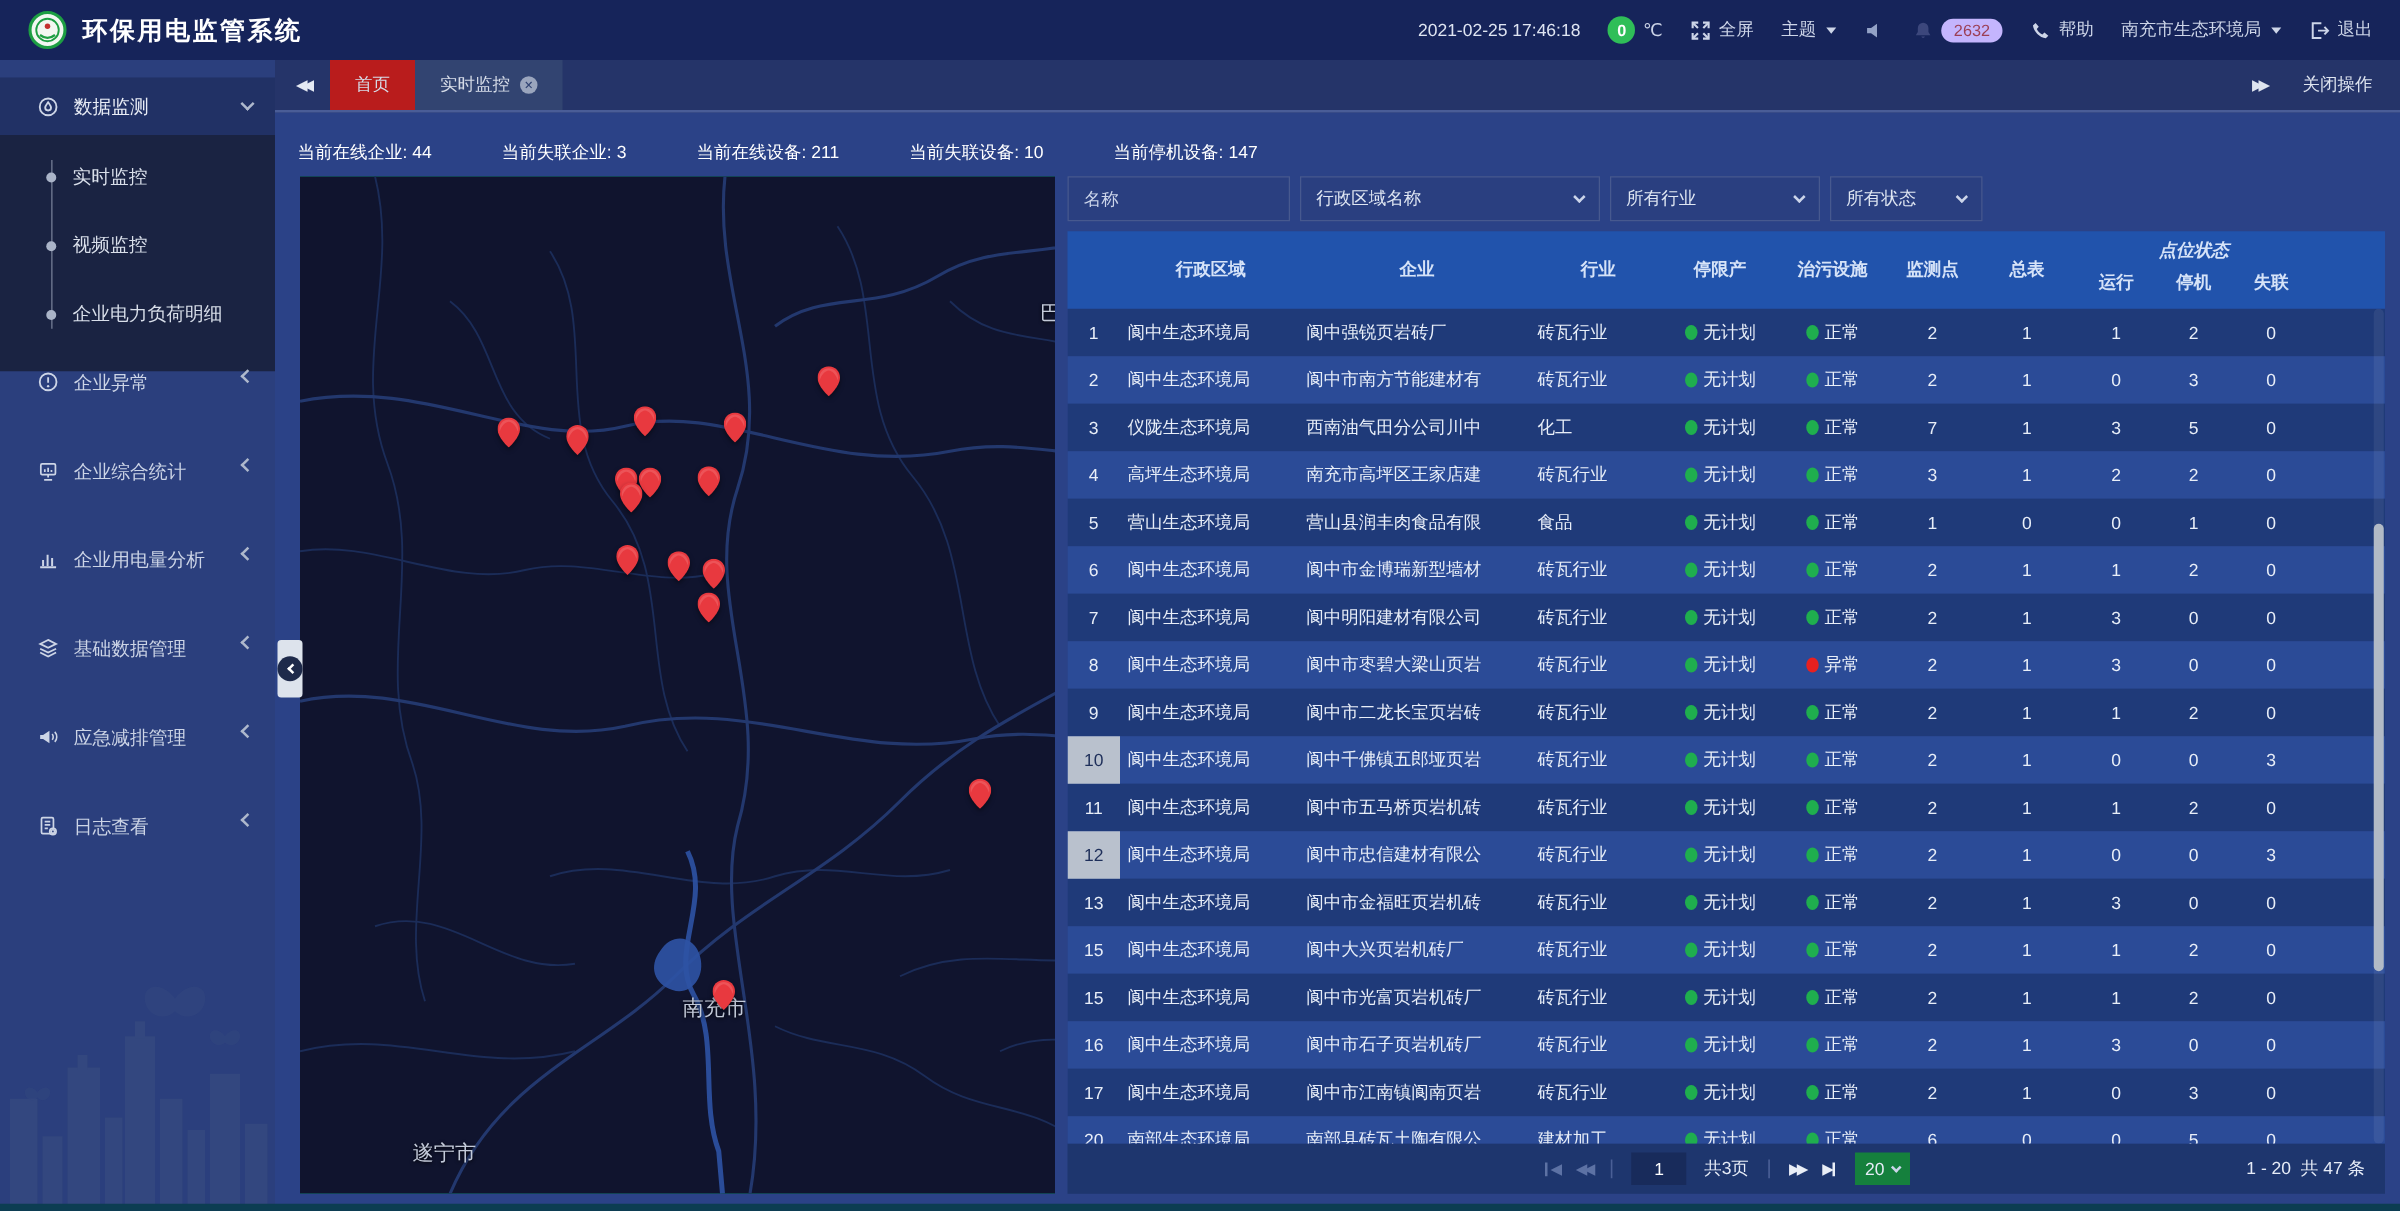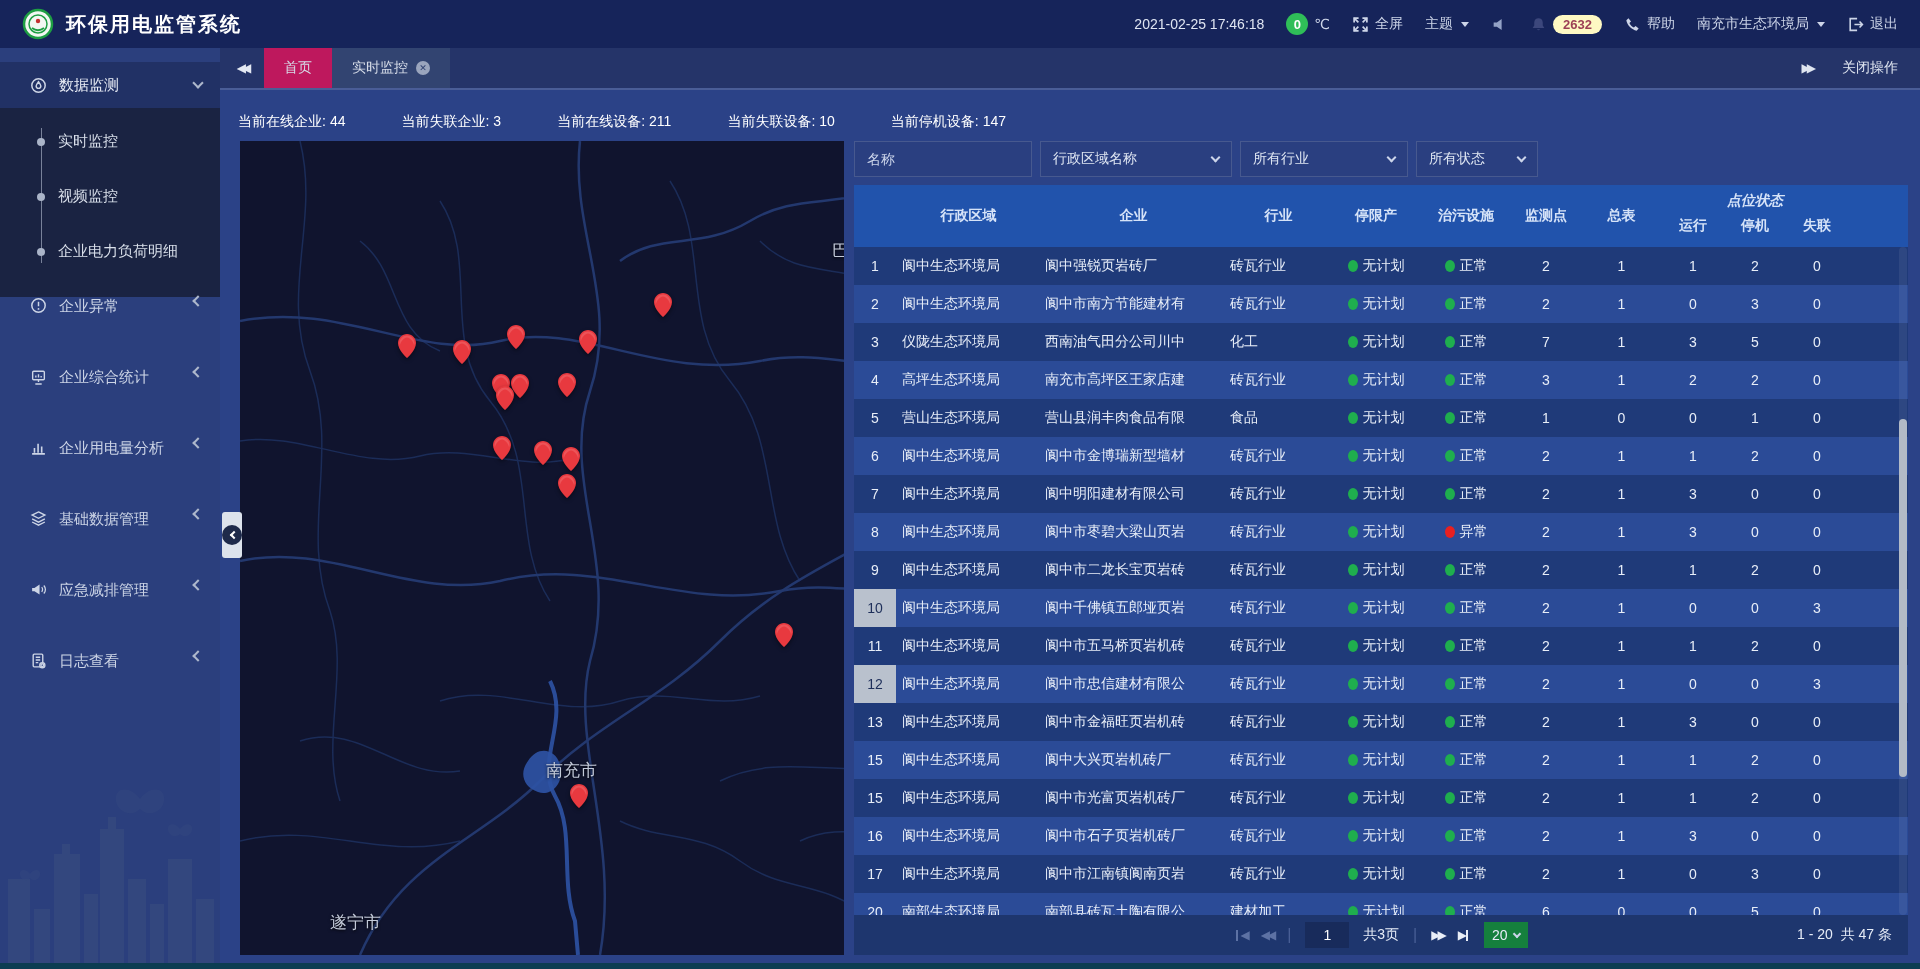--- a/index.html
+++ b/index.html
@@ -9,21 +9,21 @@
 
   
   .header{height:48px;background:#16245a;display:flex;align-items:center;padding:12px 22px;flex:0 0 auto}
   .logo{width:32px;height:32px;margin-right:12px}
   .app-title{font-size:20px;font-weight:bold;color:#fff;letter-spacing:2px}
   .header-right{margin-left:auto;display:flex;align-items:center;gap:22px;color:#cdd5e8}
   .hitem{display:flex;align-items:center;gap:6px;white-space:nowrap}
   .datetime{color:#dfe5f2}
   .temp-badge{width:22px;height:22px;border-radius:50%;background:#2fbe58;color:#fff;display:flex;align-items:center;justify-content:center;font-size:13px;font-weight:bold}
   .caret-down{display:inline-block;width:0;height:0;border-left:4px solid transparent;border-right:4px solid transparent;border-top:5px solid #cdd5e8;margin-left:2px}
-  .notif-badge{background:#fef9c3;color:#9c3f55;font-weight:bold;border-radius:10px;padding:2px 10px;font-size:13px}
+  .notif-badge{background:#c4b5fd;color:#9c3f55;font-weight:normal;border-radius:10px;padding:2px 10px;font-size:13px}
   .hicon{width:17px;height:17px;display:inline-block}
 
   
   .body-row{flex:1;display:flex;min-height:0}
 
   
   .sidebar{width:220px;background:#2b3f7d;position:relative;flex:0 0 auto;overflow:hidden}
   .menu-parent{height:46px;margin-top:14px;display:flex;align-items:center;padding:0 18px 0 30px;background:#213165;color:#e9edf6;cursor:pointer}
   .menu-parent .mlabel{margin-left:12px;font-size:15px}
   .submenu{background:#1a2342;position:relative;padding:6px 0 18px}
@@ -36,21 +36,21 @@
   .chev.left{transform:rotate(45deg)}
   .chev.down{transform:rotate(-45deg);margin-top:-4px}
   .micon{width:17px;height:17px;flex:0 0 auto}
   .skyline{position:absolute;bottom:0;left:0;width:220px;height:210px;opacity:.85}
 
   
   .content{flex:1;display:flex;flex-direction:column;background:#2b4287;min-width:0}
   .tabbar{height:42px;background:#253469;border-bottom:2px solid #4a5d97;display:flex;align-items:stretch;flex:0 0 auto}
   .tab-collapse{width:44px;display:flex;align-items:center;justify-content:center;color:#e4e9f3;font-size:12px;letter-spacing:-4px;cursor:pointer}
   .tab{display:flex;align-items:center;gap:8px;padding:0 20px;font-size:14px;color:#d6dce8;cursor:pointer}
-  .tab.inactive{background:#be185d}
+  .tab.inactive{background:#b91c1c}
   .tab.active{background:#324471}
   .tab-close{width:14px;height:14px;border-radius:50%;background:#9aa5bd;color:#2e4070;font-size:9px;display:flex;align-items:center;justify-content:center;font-weight:bold}
   .tabbar-right{margin-left:auto;display:flex;align-items:center;gap:26px;padding-right:22px;color:#dfe5f0}
   .dbl-arrow{font-size:12px;letter-spacing:-4px;padding-right:4px}
 
   .statsbar{height:51px;display:flex;align-items:center;gap:56px;padding:12px 0 0 18px;color:#fff;flex:0 0 auto}
   .stat{white-space:nowrap}
   .stat .sv{margin-left:4px}
 
   .main{height:814px;display:flex;padding:0 12px 0 20px;gap:10px;flex:0 0 auto}
@@ -65,21 +65,21 @@
 
   
   .panel{flex:1;height:814px;display:flex;flex-direction:column;min-width:0}
   .filters{height:36px;display:flex;gap:8px;margin-bottom:8px;flex:0 0 auto}
   .f-input,.f-select{height:36px;background:#2a3f80;border:1px solid #47598f;color:#dfe6f2;font-size:14px;padding:0 12px;display:flex;align-items:center}
   .f-input{width:178px}
   .f-input input{background:transparent;border:none;outline:none;color:#84cc16;font-size:14px;width:100%;font-family:inherit}
   .f-input input::placeholder{color:#ccd5ea;opacity:1}
   .f-select{justify-content:space-between;cursor:pointer}
   .f-select .chev{border-color:#ccd5ea;width:7px;height:7px;transform:rotate(-45deg);margin-top:-3px}
-  .f-region{width:192px}.f-industry{width:168px}.f-status{width:122px}
+  .f-region{width:240px}.f-industry{width:168px}.f-status{width:122px}
 
   .grid{display:grid;grid-template-columns:42px 145px 185px 105px 90px 90px 70px 81px 62px 62px 62px}
   .thead{background:#2153ac;color:#d6e3f8;font-weight:bold;grid-template-rows:31px 31px;flex:0 0 auto}
   .th{grid-row:1/3;display:flex;align-items:center;justify-content:center}
   .th-group{grid-column:9/12;grid-row:1;display:flex;align-items:center;justify-content:center;font-style:italic}
   .th-sub{grid-row:2;display:flex;align-items:flex-start;justify-content:center;padding-top:1px}
 
   .rows{flex:1;overflow:hidden;position:relative}
   .t-row{height:38px;align-items:center;cursor:pointer}
   .t-row:nth-child(odd){background:#1f3a79}
@@ -316,21 +316,21 @@
               <path d="M120,814 C160,720 240,700 300,640 C360,580 420,560 480,500 C540,440 600,420 663,380"></path>
               <path d="M663,40 C600,70 560,50 510,80 C460,110 420,90 380,120"></path>
             </g>
             <g stroke="#2e52a4" fill="none" stroke-width="4" opacity=".9">
               <path d="M310,540 C330,580 295,620 315,655 C335,690 320,740 335,780 L338,814"></path>
             </g>
             <path d="M288,620 c10,-16 28,-12 32,4 c5,18 -9,32 -22,27 c-15,-5 -19,-19 -10,-31z" fill="#2e52a4" opacity=".92"></path>
           </svg>
           <div id="map-labels">
               <div class="map-label" style="left: 592px; top: 98px;">巴中市</div>
-              <div class="map-label" style="left: 306px; top: 618px;">南充市</div>
+              <div class="map-label" style="left: 306px; top: 654px;">南充市</div>
               <div class="map-label" style="left: 90px; top: 770px;">遂宁市</div>
             </div>
           <div id="map-pins">
               <div class="pin" style="left: 158px; top: 193px;"><svg width="18" height="24" viewBox="0 0 24 32">
                   <path d="M12 0C5.4 0 0 5.4 0 12c0 9.6 12 20 12 20s12-10.4 12-20C24 5.4 18.6 0 12 0z" fill="#e8393f"></path>
                   <path d="M12 2C6.5 2 2 6.5 2 12c0 1 .2 2 .5 3C4 9 8 5 12 4.5 16 5 20 9 21.5 15c.3-1 .5-2 .5-3C22 6.5 17.5 2 12 2z" fill="#f06a6e" opacity=".55"></path>
                 </svg></div>
               <div class="pin" style="left: 213px; top: 199px;"><svg width="18" height="24" viewBox="0 0 24 32">
                   <path d="M12 0C5.4 0 0 5.4 0 12c0 9.6 12 20 12 20s12-10.4 12-20C24 5.4 18.6 0 12 0z" fill="#e8393f"></path>
                   <path d="M12 2C6.5 2 2 6.5 2 12c0 1 .2 2 .5 3C4 9 8 5 12 4.5 16 5 20 9 21.5 15c.3-1 .5-2 .5-3C22 6.5 17.5 2 12 2z" fill="#f06a6e" opacity=".55"></path>

